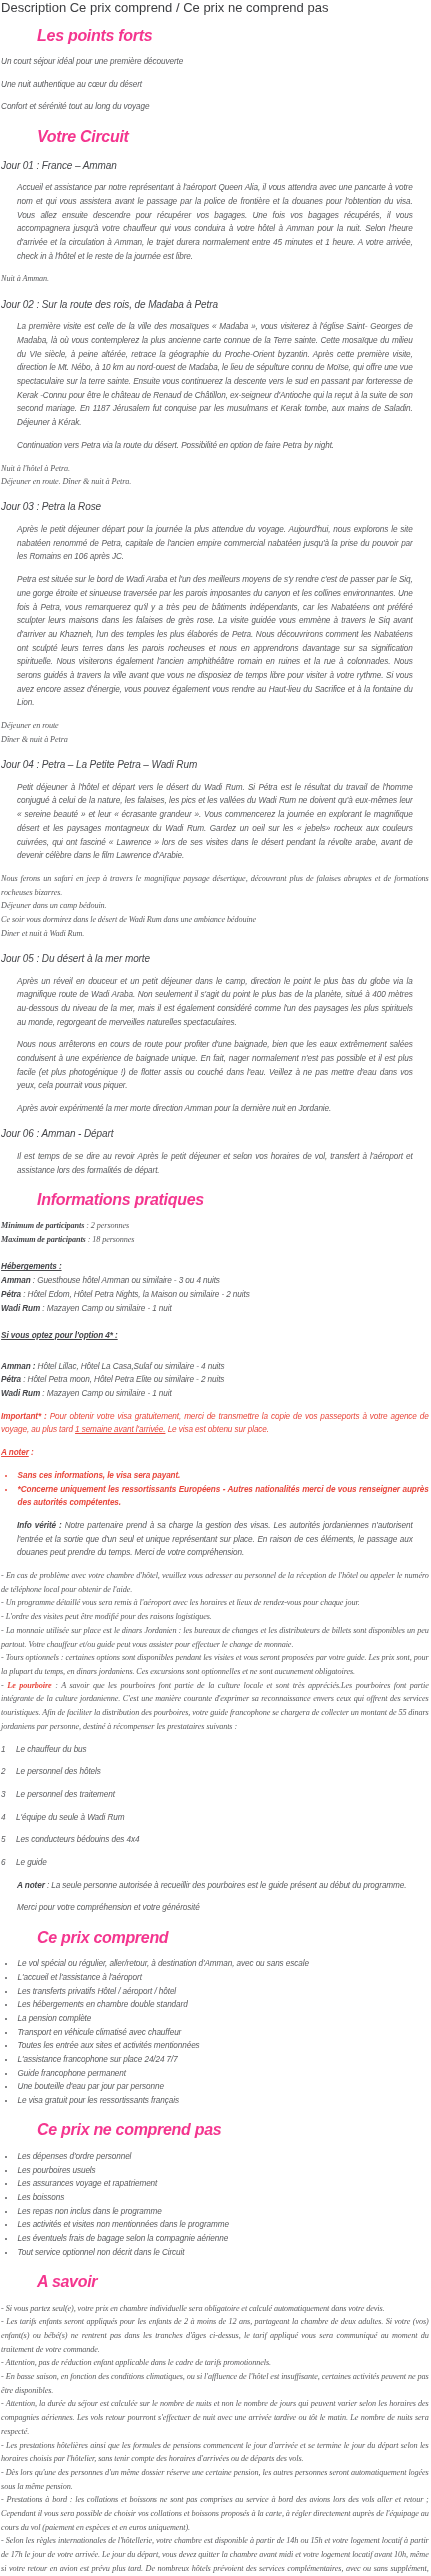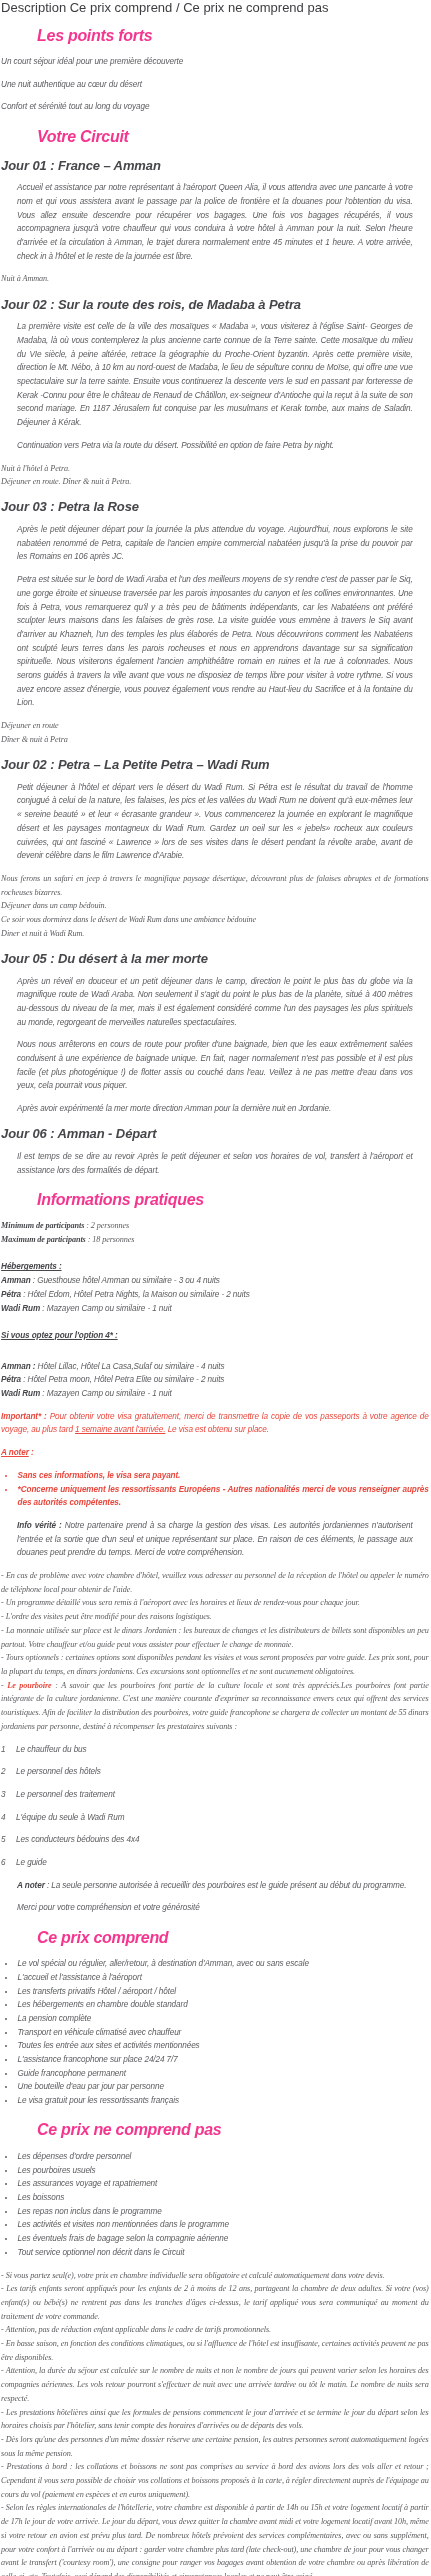--- a/index.html
+++ b/index.html
@@ -26,23 +26,23 @@
     color: #f4368f;
     font-size: 16px;
     line-height: 20.5px;
     font-weight: 700;
     font-style: italic;
     letter-spacing: -0.3px;
     margin: 12.5px 0 6.8px 0;
     padding-left: 36px;
   }
   .day-title {
-    font-weight: 700;
+    font-weight: 400;
     color: #46474b;
-    font-size: 13px;
+    font-size: 10px;
     line-height: 13.7px;
     margin: 11.4px 0 0 0;
   }
   .para { margin: 9px 16px; text-align: justify; }
   .tight { margin: 9px 0; }
   .tight > div { text-align: justify; font-family: Liberation Serif, serif; }
   .lines:empty { margin: 0; }
   .hl-item { margin: 9px 0; }
   .bold-dark { font-weight: 700; color: #46474b; }
   .underline { text-decoration: underline; }
@@ -113,21 +113,21 @@
         <p class="para">Petra est située sur le bord de Wadi Araba et l'un des meilleurs moyens de s'y rendre c'est de passer par le Siq, une gorge étroite et sinueuse traversée par les parois imposantes du canyon et les collines environnantes. Une fois à Petra, vous remarquerez qu'il y a très peu de bâtiments indépendants, car les Nabatéens ont préféré sculpter leurs maisons dans les falaises de grès rose. La visite guidée vous emmène à travers le Siq avant d'arriver au Khazneh, l'un des temples les plus élaborés de Petra. Nous découvrirons comment les Nabatéens ont sculpté leurs terres dans les parois rocheuses et nous en apprendrons davantage sur sa signification spirituelle. Nous visiterons également l'ancien amphithéâtre romain en ruines et la rue à colonnades. Nous serons guidés à travers la ville avant que vous ne disposiez de temps libre pour visiter à votre rythme. Si vous avez encore assez d'énergie, vous pouvez également vous rendre au Haut-lieu du Sacrifice et à la fontaine du Lion.</p>
       </div>
     <div class="tight lines">
 
     <div>Déjeuner en route</div>
         <div>Dîner &amp; nuit à Petra</div>
       </div>
   </section>
 
   <section>
-    <h3 class="day-title">Jour 02 : Petra – La Petite Petra – Wadi Rum</h3>
+    <h3 class="day-title">Jour 04 : Petra – La Petite Petra – Wadi Rum</h3>
     <div>
 
     <p class="para">Petit déjeuner à l'hôtel et départ vers le désert du Wadi Rum. Si Pétra est le résultat du travail de l'homme conjugué à celui de la nature, les falaises, les pics et les vallées du Wadi Rum ne doivent qu'à eux-mêmes leur « sereine beauté » et leur « écrasante grandeur ». Vous commencerez la journée en explorant le magnifique désert et les paysages montagneux du Wadi Rum. Gardez un oeil sur les « jebels» rocheux aux couleurs cuivrées, qui ont fasciné « Lawrence » lors de ses visites dans le désert pendant la révolte arabe, avant de devenir célèbre dans le film Lawrence d'Arabie.</p>
       </div>
     <div class="tight lines">
 
     <div>Nous ferons un safari en jeep à travers le magnifique paysage désertique, découvrant plus de falaises abruptes et de formations rocheuses bizarres.</div>
         <div>Déjeuner dans un camp bédouin.</div>
         <div>Ce soir vous dormirez dans le désert de Wadi Rum dans une ambiance bédouine</div>
         <div>Diner et nuit à Wadi Rum.</div>
@@ -286,20 +286,21 @@
   <li>Les dépenses d'ordre personnel</li>
       <li>Les pourboires usuels</li>
       <li>Les assurances voyage et rapatriement</li>
       <li>Les boissons</li>
       <li>Les repas non inclus dans le programme</li>
       <li>Les activités et visites non mentionnées dans le programme</li>
       <li>Les éventuels frais de bagage selon la compagnie aérienne</li>
       <li>Tout service optionnel non décrit dans le Circuit</li>
     </ul>
 
+  <h1 class="section-title">A savoir</h1>
   <div class="tight">
 
   <div>- Si vous partez seul(e), votre prix en chambre individuelle sera obligatoire et calculé automatiquement dans votre devis.</div>
       <div>- Les tarifs enfants seront appliqués pour les enfants de 2 à moins de 12 ans, partageant la chambre de deux adultes. Si votre (vos) enfant(s) ou bébé(s) ne rentrent pas dans les tranches d'âges ci-dessus, le tarif appliqué vous sera communiqué au moment du traitement de votre commande.</div>
       <div>- Attention, pas de réduction enfant applicable dans le cadre de tarifs promotionnels.</div>
       <div>- En basse saison, en fonction des conditions climatiques, ou si l'affluence de l'hôtel est insuffisante, certaines activités peuvent ne pas être disponibles.</div>
       <div>- Attention, la durée du séjour est calculée sur le nombre de nuits et non le nombre de jours qui peuvent varier selon les horaires des compagnies aériennes. Les vols retour pourront s'effectuer de nuit avec une arrivée tardive ou tôt le matin. Le nombre de nuits sera respecté.</div>
       <div>- Les prestations hôtelières ainsi que les formules de pensions commencent le jour d'arrivée et se termine le jour du départ selon les horaires choisis par l'hôtelier, sans tenir compte des horaires d'arrivées ou de départs des vols.</div>
       <div>- Dès lors qu'une des personnes d'un même dossier réserve une certaine pension, les autres personnes seront automatiquement logées sous la même pension.</div>
       <div>- Prestations à bord : les collations et boissons ne sont pas comprises au service à bord des avions lors des vols aller et retour ; Cependant il vous sera possible de choisir vos collations et boissons proposés à la carte, à régler directement auprès de l'équipage au cours du vol (paiement en espèces et en euros uniquement).</div>

